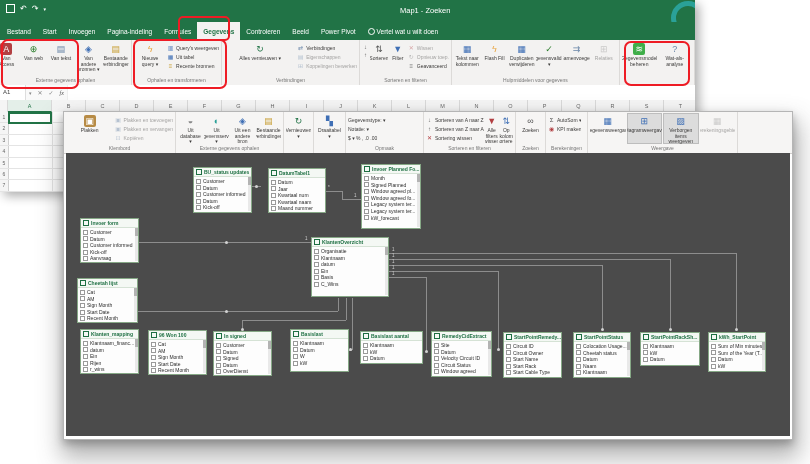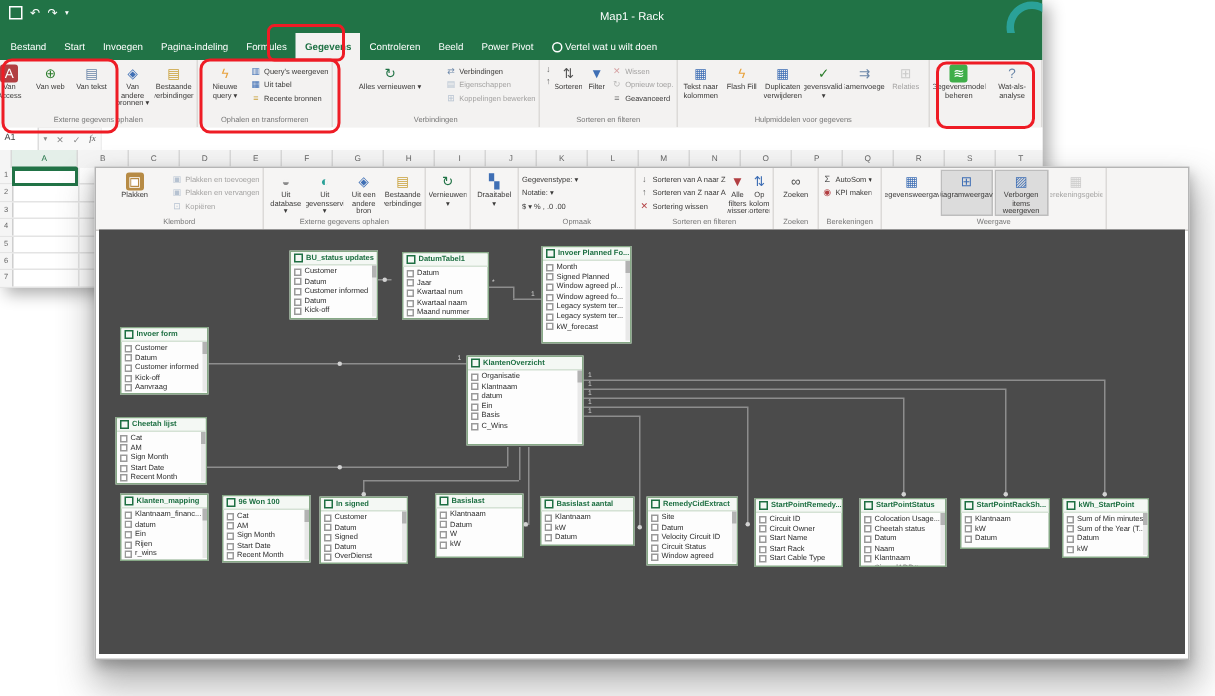--- a/index.html
+++ b/index.html
@@ -71,21 +71,21 @@
 <div class="stage">
 
   <div class="xl">
     <div class="xl-title">
       <span class="qat">
           <span class="qsave"></span>
           <span>↶</span>
           <span>↷</span>
           <span style="font-size:5px">▾</span>
         </span>
-      <span class="xl-title-text">Map1 - Rack</span>
+      <span class="xl-title-text">Map1 - Zoeken</span>
       <span class="teal-ring"></span>
     </div>
     <div class="xl-tabs" id="xl-tabs">
         <span class="xtab">
           <span>Bestand</span>
         </span>
         <span class="xtab">
           <span>Start</span>
         </span>
         <span class="xtab">

